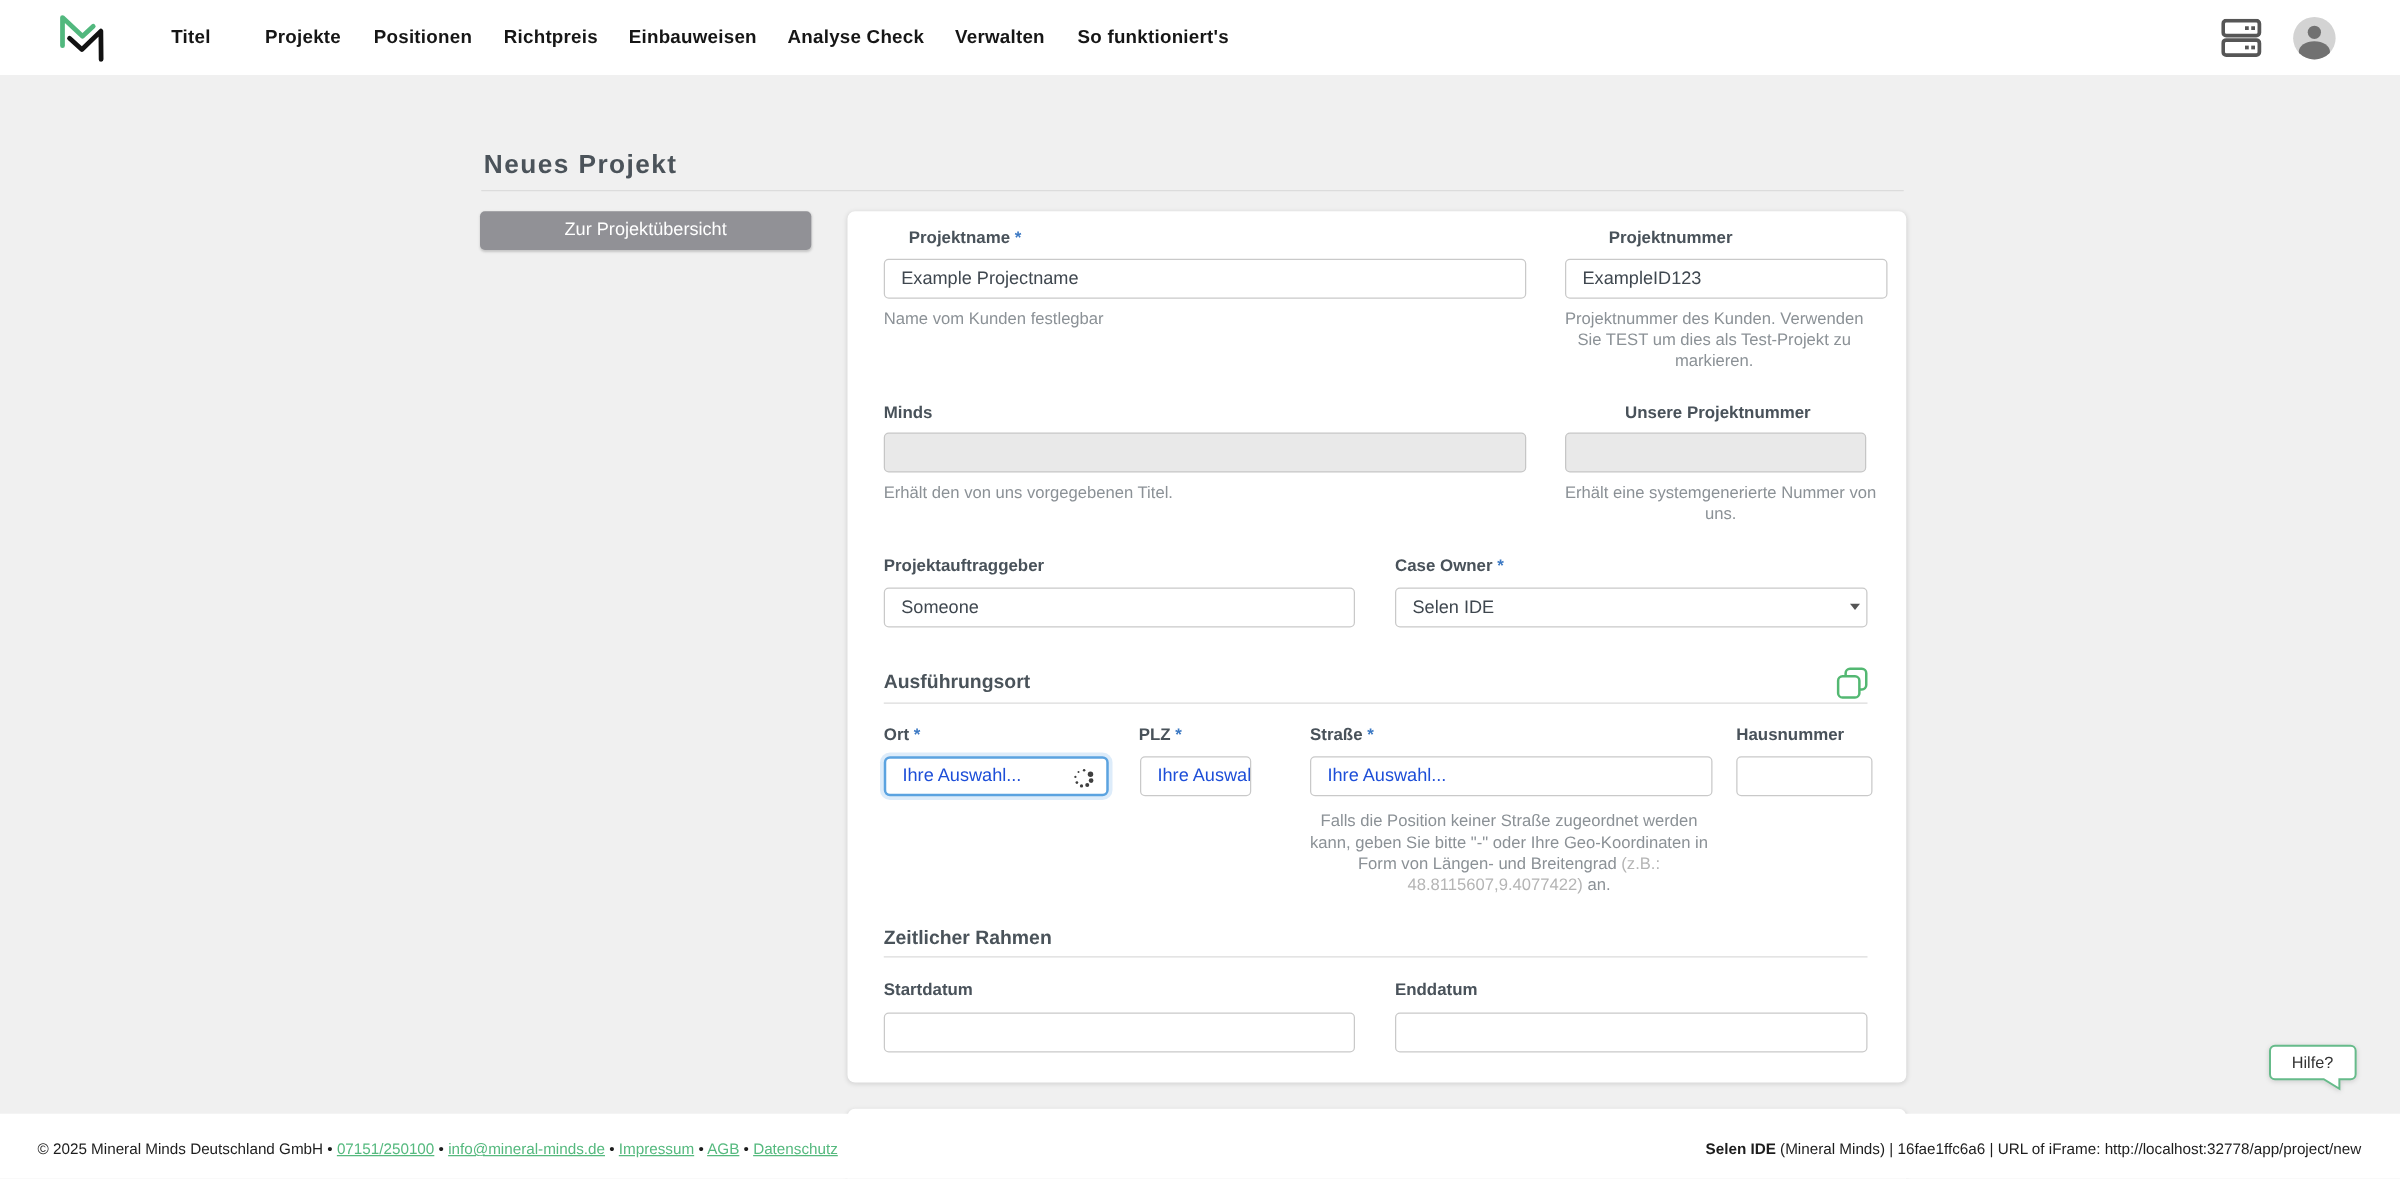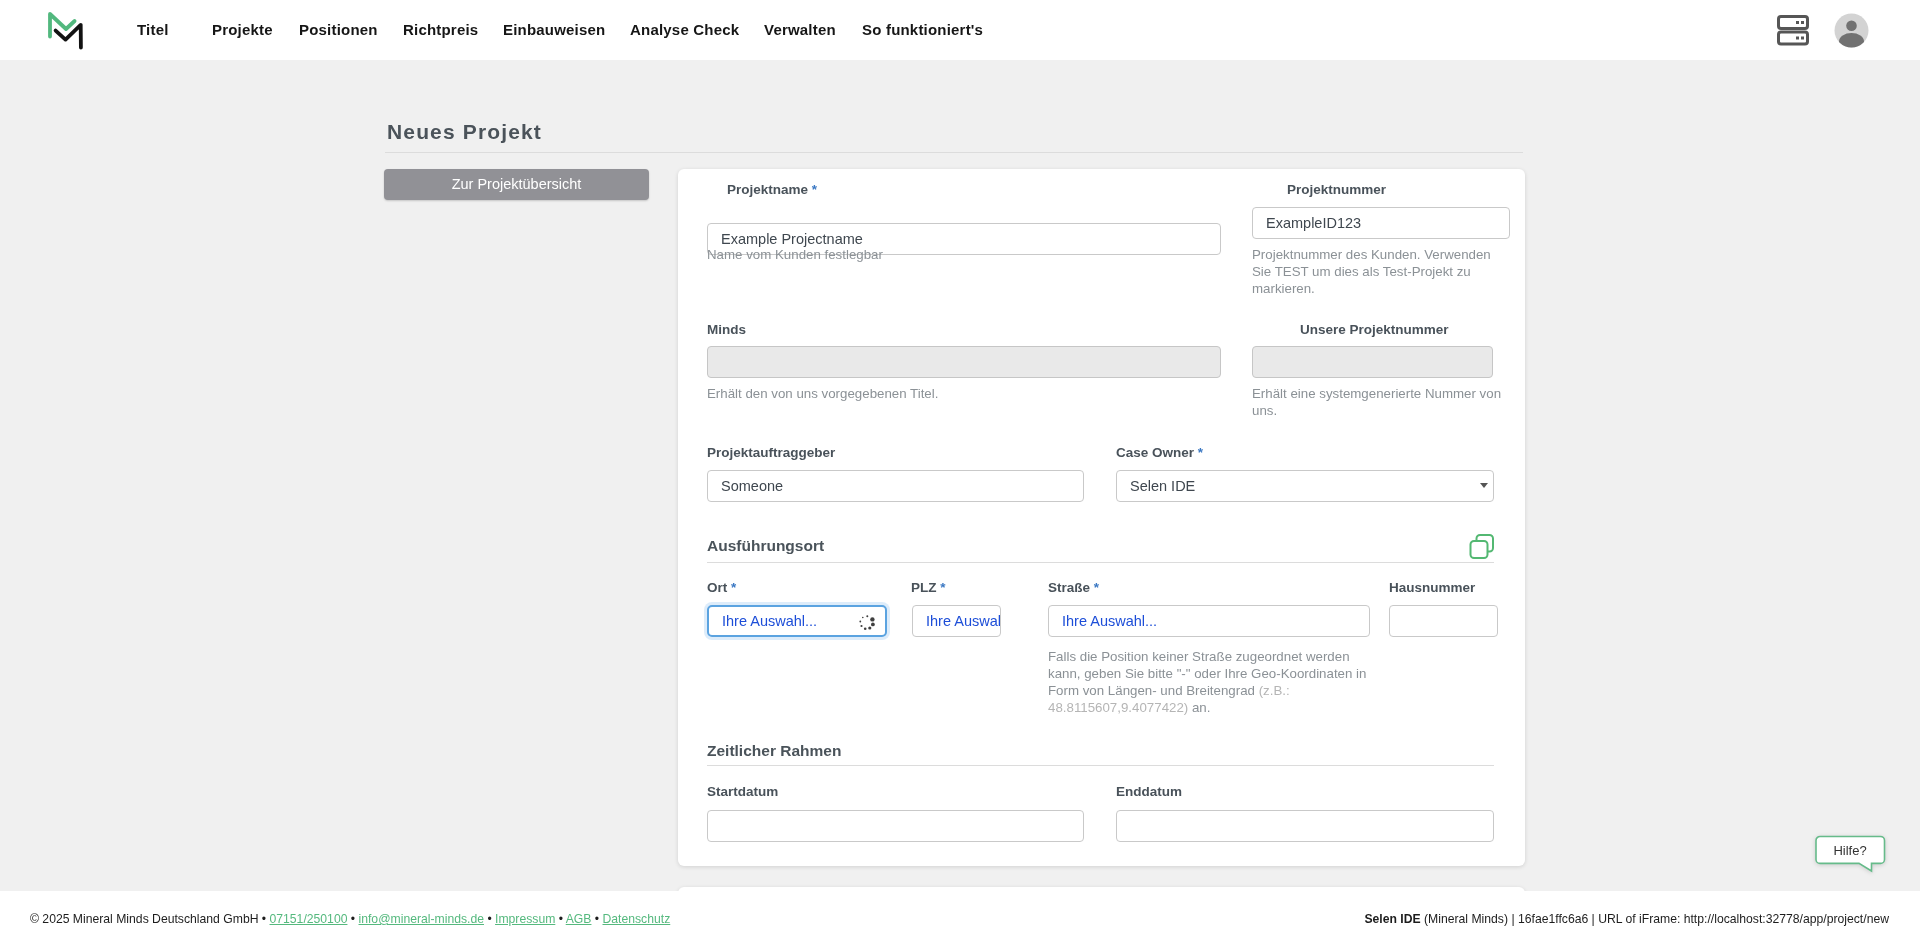--- a/index.html
+++ b/index.html
@@ -15,21 +15,21 @@
   .card { left:678px; top:169px; width:847px; height:697px; background:#fff; border-radius:6px;
           box-shadow:0 1px 4px rgba(0,0,0,.13); }
   .card2 { left:678px; top:887px; width:847px; height:56px; background:#fff; border-radius:6px 6px 0 0;
           box-shadow:0 1px 4px rgba(0,0,0,.13); }
   .lbl { position:absolute; font-size:13.5px; line-height:17px; font-weight:700; color:#49525a; white-space:nowrap; }
   .req { color:#3b78c3; }
   .inp { position:absolute; height:32px; background:#fff; border:1px solid #c9c9c9; border-radius:4px;
          font-size:14.5px; color:#3f474f; padding:0 13px; line-height:30px; white-space:nowrap; overflow:hidden; }
   .dis { background:#e9e9e9; border-color:#c6c6c6; }
   .ph { color:#1d4ed8; }
-  .hlp { position:absolute; font-size:13.3px; color:#8b9196; line-height:17px; }
+  .hlp { position:absolute; font-size:13.3px; color:#8b9196; line-height:17px;text-align:center; }
   .lite { color:#b5b5b5; }
   .sect { position:absolute; font-size:15.5px; line-height:19px; font-weight:700; color:#4a535a; }
   .sdiv { position:absolute; left:707px; width:787px; height:1px; background:#dcdcdc; }
   .foot { left:0; top:891px; width:1920px; height:52px; background:#ffffff; }
   .flink { color:#55b97e; text-decoration:underline; }
   .ftext { position:absolute; top:912px; font-size:12.2px; color:#1d1d1d; }
 </style>
 </head>
 <body>
 
@@ -71,21 +71,21 @@
 </div>
 
 <div class="abs h1">Neues Projekt</div>
 <div class="abs hrule"></div>
 <div class="abs btn">Zur Projektübersicht</div>
 
 <div class="abs card"></div>
 
 <span class="lbl" style="left:707px; top:181px;padding-left:20px;">Projektname <span class="req">*</span></span>
 <span class="lbl" style="left:1252px; top:181px;margin-left:35px;">Projektnummer</span>
-<div class="inp" style="left:707px; top:223px; width:514px;">Example Projectname</div>
+<div class="inp" style="left:707px; top:207px; width:514px;">Example Projectname</div>
 <div class="inp" style="left:1252px; top:207px; width:258px;">ExampleID123</div>
 <div class="hlp" style="left:707px; top:246px;">Name vom Kunden festlegbar</div>
 <div class="hlp" style="left:1252px; top:246px;">Projektnummer des Kunden. Verwenden<br>Sie TEST um dies als Test-Projekt zu<br>markieren.</div>
 
 <span class="lbl" style="left:707px; top:321px;">Minds</span>
 <span class="lbl" style="left:1252px; top:321px;margin-left:48px;">Unsere Projektnummer</span>
 <div class="inp dis" style="left:707px; top:346px; width:514px;"></div>
 <div class="inp dis" style="left:1252px; top:346px; width:241px;"></div>
 <div class="hlp" style="left:707px; top:385px;">Erhält den von uns vorgegebenen Titel.</div>
 <div class="hlp" style="left:1252px; top:385px;">Erhält eine systemgenerierte Nummer von<br>uns.</div>

